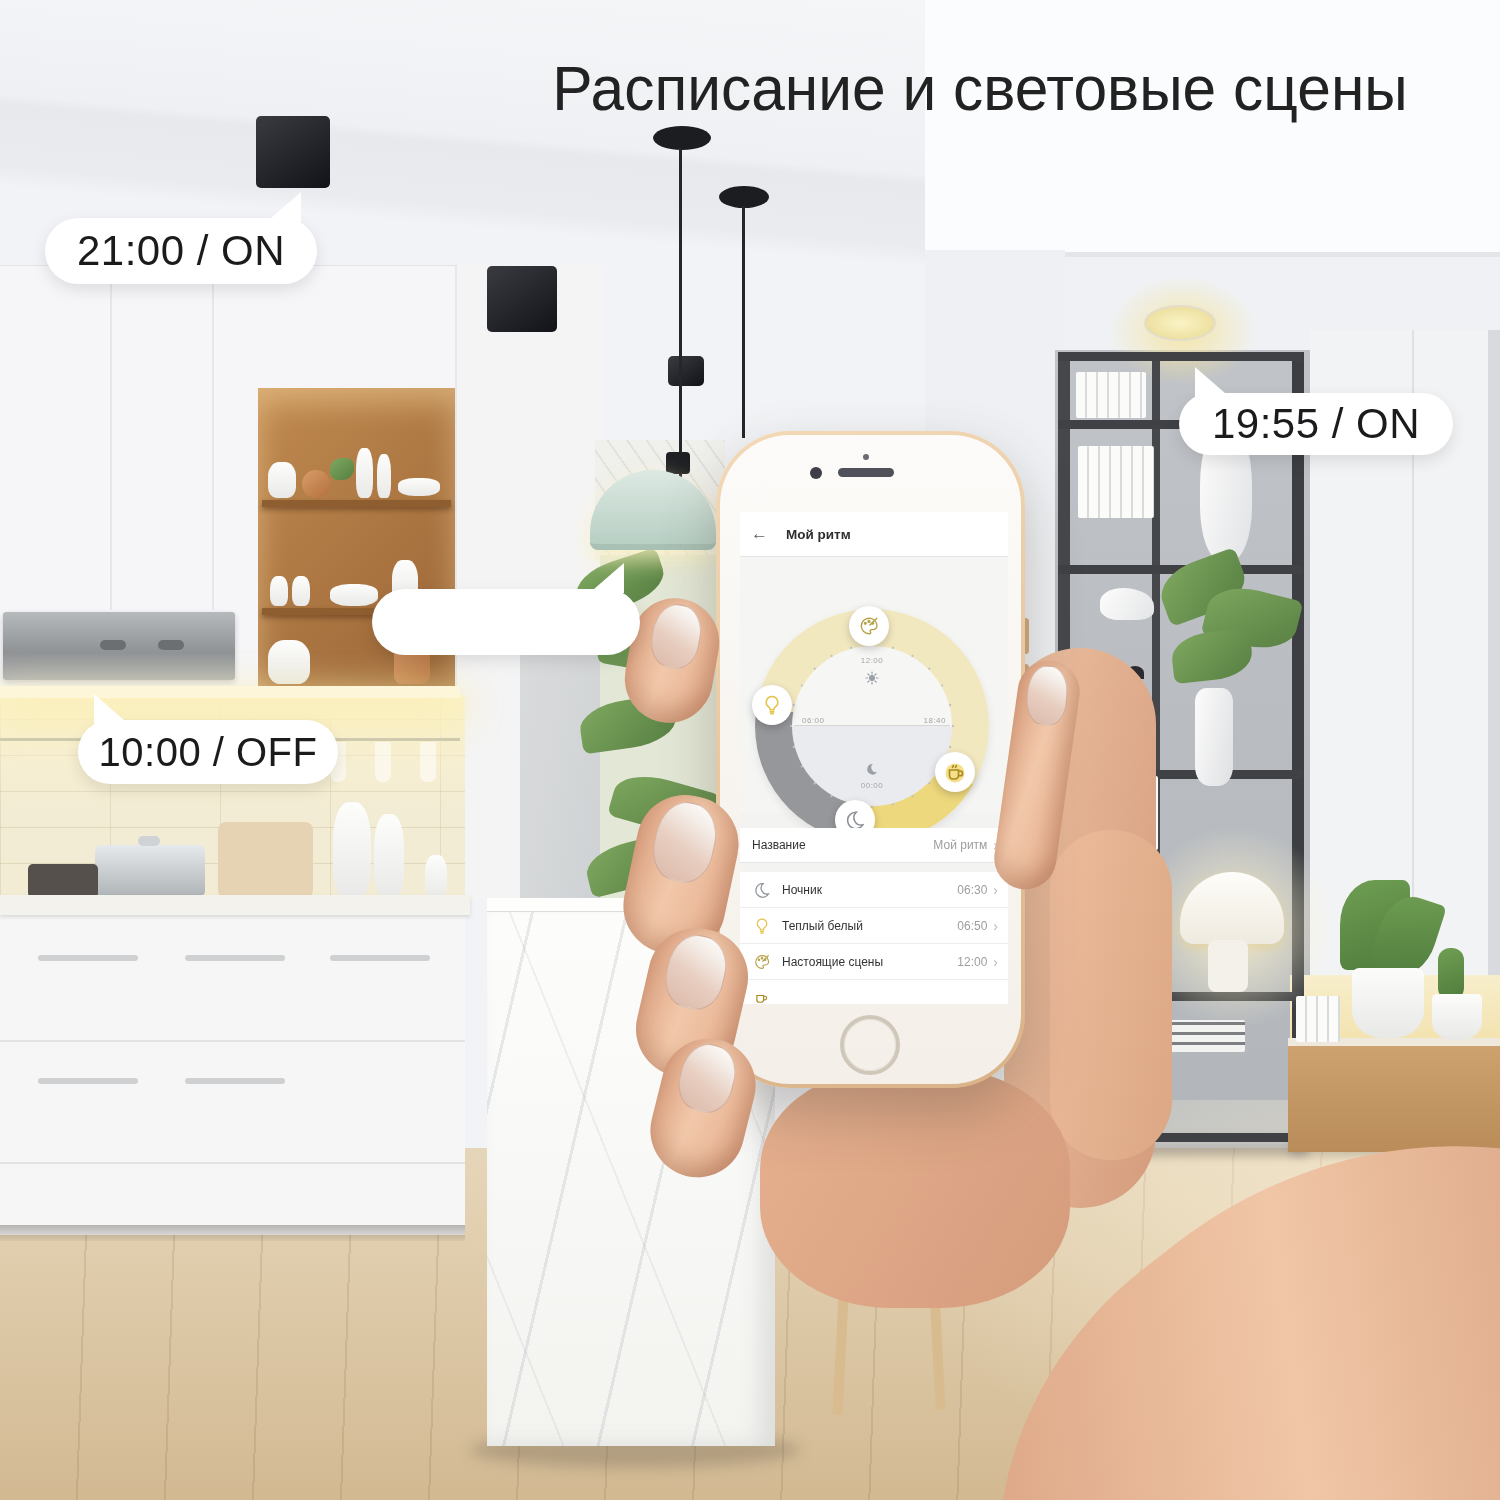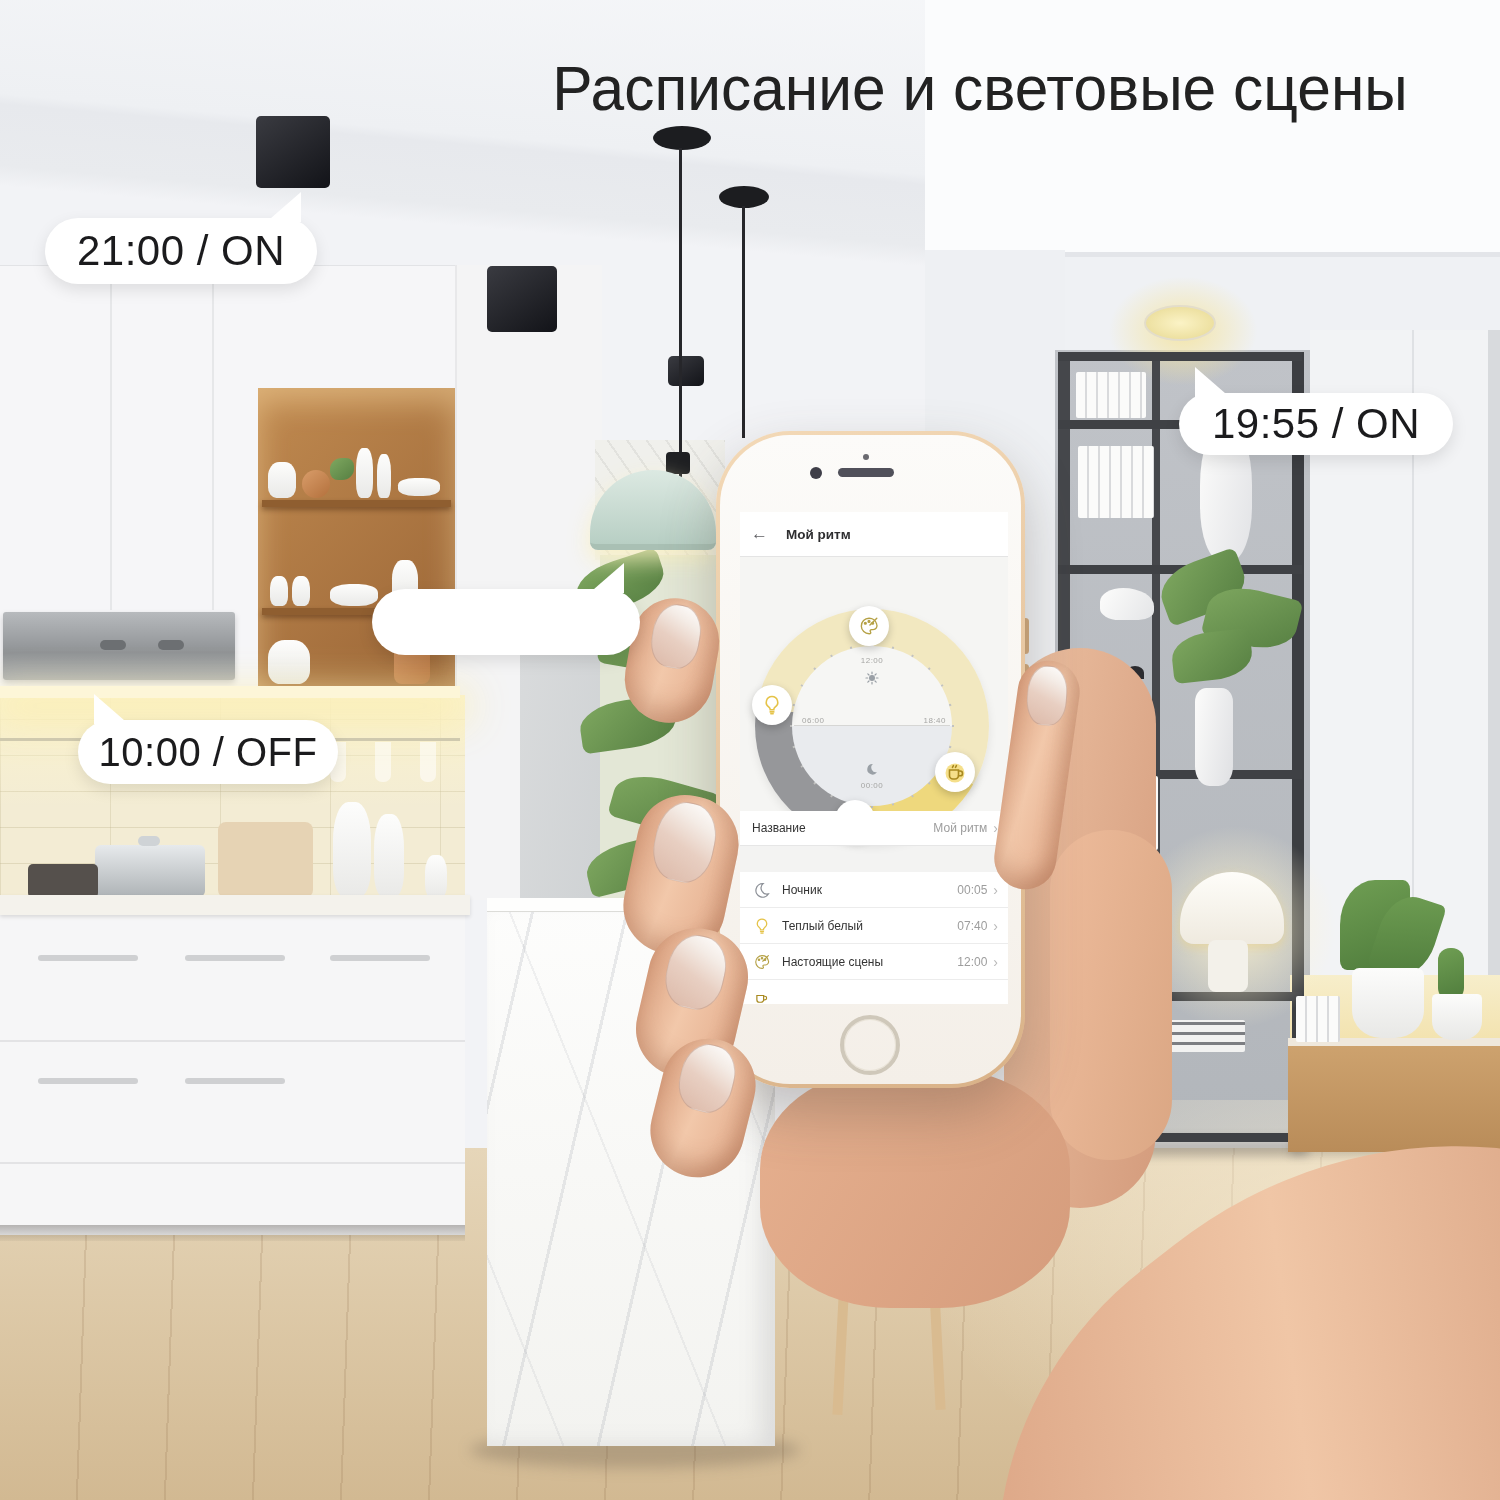--- a/index.html
+++ b/index.html
@@ -160,21 +160,21 @@
       var(--segment-night) 191deg 280deg,var(--segment-day) 280deg 360deg);
     box-shadow:0 4px 10px rgba(0,0,0,.08);}
   .ticks{position:absolute;left:48px;top:85px;width:168px;height:168px;border-radius:50%;}
   .tick{position:absolute;left:83px;top:2px;width:2px;height:6px;background:#c2c2c0;transform-origin:1px 82px;}
   .dial-inner{position:absolute;left:52px;top:89px;width:160px;height:160px;border-radius:50%;
     background:linear-gradient(180deg,#f6f6f4 0 50%,#e9ebee 50% 100%);}
   .dial-mid{position:absolute;left:54px;top:168px;width:156px;height:1px;background:#d6d6d4;}
   .dlabel{position:absolute;font-size:8px;color:#a6a6a4;letter-spacing:.5px;}
   .badge{position:absolute;width:40px;height:40px;border-radius:50%;background:#fff;
     box-shadow:0 3px 9px rgba(0,0,0,.20);display:flex;align-items:center;justify-content:center;}
-  .name-row{position:absolute;left:0;top:299px;width:268px;height:34px;background:#fff;
+  .name-row{position:absolute;left:0;top:316px;width:268px;height:34px;background:#fff;
     display:flex;align-items:center;box-shadow:0 1px 0 #e6e6e6;}
   .nr-label{margin-left:12px;font-size:12px;color:#333;}
   .nr-value{margin-left:auto;font-size:12px;color:#9d9d9d;}
   .chev{color:#b9b9b9;font-size:14px;margin:0 10px 0 6px;}
   .scene-row{position:absolute;left:0;width:268px;height:35px;background:#fff;
     display:flex;align-items:center;box-shadow:0 1px 0 #ececec;}
   .sr-icon{margin-left:12px;width:20px;height:20px;display:flex;align-items:center;justify-content:center;}
   .sr-label{margin-left:10px;font-size:12px;color:#333;}
   .sr-time{margin-left:auto;font-size:12px;color:#9d9d9d;}
   .partial-row{position:absolute;left:0;top:468px;width:268px;height:24px;background:#fff;overflow:hidden;}
@@ -426,33 +426,33 @@
           <span class="chev">›</span>
         </div>
 
         <div class="scene-row" style="top:360px;">
           <span class="sr-icon">
               <svg width="18" height="18" viewBox="0 0 24 24" fill="none" stroke="#8c9097" stroke-width="1.7">
                 <path d="M13.5 3.5a9 9 0 1 0 7 13.8A8 8 0 0 1 13.5 3.5z"></path>
               </svg>
             </span>
           <span class="sr-label">Ночник</span>
-          <span class="sr-time">00:05</span>
+          <span class="sr-time">06:30</span>
           <span class="chev">›</span>
         </div>
         <div class="scene-row" style="top:396px;">
           <span class="sr-icon">
               <svg width="18" height="18" viewBox="0 0 24 24" fill="none" stroke="#e5c348" stroke-width="1.7" stroke-linecap="round">
                 <path d="M12 2.8a6.2 6.2 0 0 0-3.4 11.4c.8.6 1.4 1.4 1.4 2.3v.7h4v-.7c0-.9.6-1.7 1.4-2.3A6.2 6.2 0 0 0 12 2.8z"></path>
                 <path d="M10 19.5h4"></path>
                 <path d="M10.7 21.5h2.6"></path>
               </svg>
             </span>
           <span class="sr-label">Теплый белый</span>
-          <span class="sr-time">07:40</span>
+          <span class="sr-time">06:50</span>
           <span class="chev">›</span>
         </div>
         <div class="scene-row" style="top:432px;">
           <span class="sr-icon">
               <svg width="18" height="18" viewBox="0 0 24 24" fill="none" stroke="#b5a145" stroke-width="1.5" stroke-linecap="round">
                 <path d="M12 3.5a8.5 8.5 0 1 0 .3 17c1.6 0 2-1.2 1.3-2.2-.8-1.1-.2-2.3 1.2-2.3h1.7a4.3 4.3 0 0 0 3.9-6A8.5 8.5 0 0 0 12 3.5z"></path>
                 <circle cx="8" cy="9" r="1" fill="#b5a145"></circle>
                 <circle cx="12" cy="7" r="1" fill="#b5a145"></circle>
                 <circle cx="16" cy="9" r="1" fill="#b5a145"></circle>
                 <path d="M20.5 3.5 13 11"></path>

